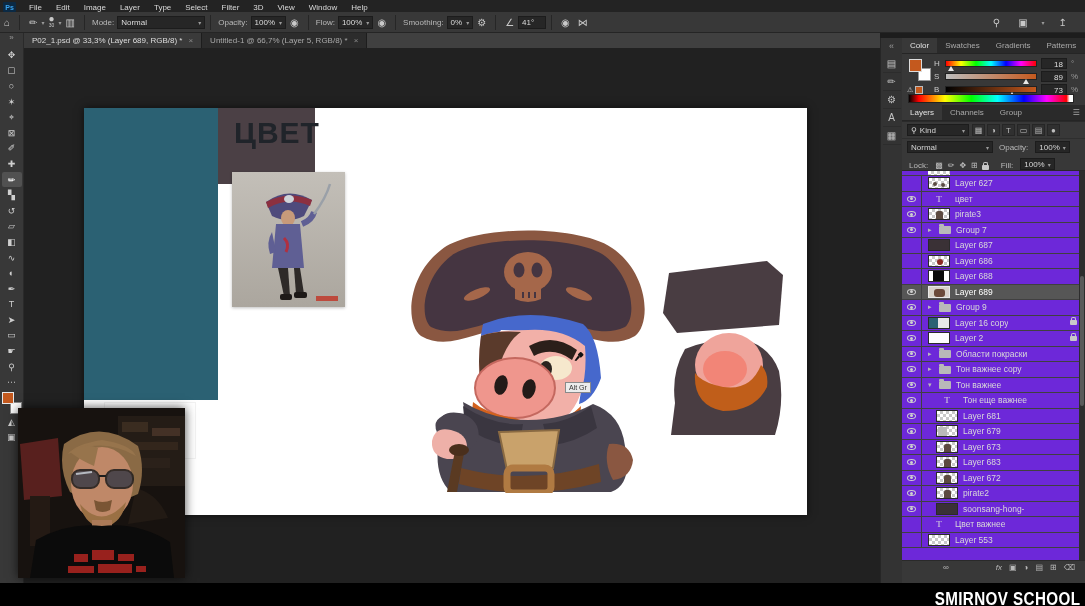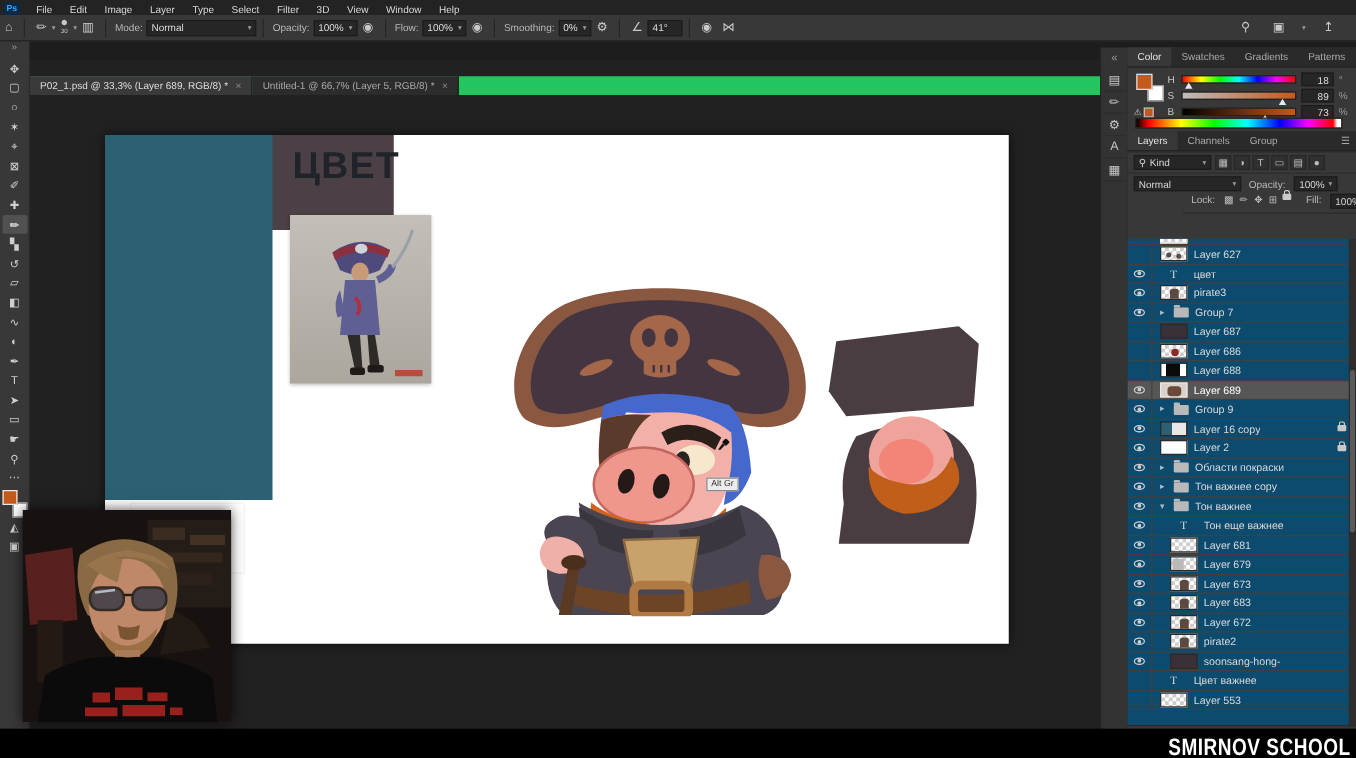--- a/index.html
+++ b/index.html
@@ -11,21 +11,21 @@
   #menubar { left:0; top:0; width:1085px; height:12px; background:#232323; display:flex; align-items:flex-end; gap:0; font-size:8px; z-index:5; }
   #ps-logo { width:13px; height:10px; margin:0 6px 0 3px; background:#0b2a45; color:#3aa4f0; font-size:7px; font-weight:bold; display:flex; align-items:center; justify-content:center; border-radius:1px; }
   .menu-item { padding:0 7px; color:#d9d9d9; cursor:default; }
   #optionsbar { left:0; top:12px; width:1085px; height:21px; background:#383838; border-bottom:1px solid #252525; display:flex; align-items:center; font-size:8px; color:#cfcfcf; z-index:5; }
   .ob-sep { width:1px; height:15px; background:#262626; margin:0 5px; }
   .ob-icon { font-size:10px; color:#c9c9c9; padding:0 4px; }
   .ob-label { color:#b9b9b9; margin:0 3px 0 2px; }
   .ob-field { background:#262626; border:1px solid #1c1c1c; height:13px; display:flex; align-items:center; padding:0 3px; gap:4px; color:#dcdcdc; }
   .ob-arrow { color:#9a9a9a; font-size:6px; }
   #ob-right { margin-left:auto; display:flex; align-items:center; gap:10px; padding-right:14px; }
-  #tabbar { left:24px; top:33px; width:856px; height:15px; background:#22c55e; display:flex; font-size:8px; z-index:4;margin-top:28px; }
+  #tabbar { left:24px; top:33px; width:856px; height:15px; background:#404040; display:flex; font-size:8px; z-index:4; }
   .doc-tab { display:flex; align-items:center; gap:6px; padding:0 8px; background:#2c2c2c; color:#a8a8a8; border-right:1px solid #1d1d1d; }
   .doc-tab.active { background:#3a3a3a; color:#dedede; }
   .tab-close { color:#8a8a8a; font-size:8px; }
 
   
   #toolbar { left:0; top:33px; width:24px; height:550px; background:#383838; border-right:1px solid #2a2a2a; display:flex; flex-direction:column; align-items:center; z-index:3; }
   #toolbar-collapse { font-size:8px; color:#9a9a9a; height:14px; }
   .tool { width:20px; height:15.6px; display:flex; align-items:center; justify-content:center; font-size:9px; color:#cfcfcf; border-radius:2px; }
   .tool.selected { background:#515151; color:#ffffff; }
   #swatches-widget { position:relative; width:20px; height:22px; margin-top:2px; }
@@ -72,25 +72,25 @@
   .slider-unit { color:#9a9a9a; }
   #spectrum { position:absolute; left:6px; top:40px; width:166px; height:9px; border:1px solid #222;
     background:linear-gradient(to right,#000 0%,#f00 6%,#ff0 22%,#0f0 38%,#0ff 54%,#00f 70%,#f0f 84%,#f00 96%,#fff 98%,#fff 100%); }
 
   #layers-controls { border-top:1px solid #2a2a2a; }
   #filter-row { display:flex; align-items:center; height:17px; padding:0 5px; gap:3px; border-bottom:1px solid #2e2e2e; }
   #kind-select { display:flex; align-items:center; gap:3px; background:#262626; border:1px solid #1c1c1c; height:12px; padding:0 3px; width:62px; }
   .filter-icon { width:13px; height:12px; background:#303030; border:1px solid #262626; display:flex; align-items:center; justify-content:center; font-size:8px; color:#bdbdbd; }
   #blend-row { display:flex; align-items:center; height:16px; padding:0 5px; gap:4px; }
   #blend-select { background:#262626; border:1px solid #1c1c1c; height:12px; width:86px; display:flex; align-items:center; justify-content:space-between; padding:0 3px; }
-  #lock-row { display:flex; align-items:flex-start; height:16px; padding:0 5px; gap:4px; border-bottom:1px solid #2a2a2a;margin-left:44px; }
+  #lock-row { display:flex; align-items:flex-end; height:16px; padding:0 5px; gap:4px; border-bottom:1px solid #2a2a2a; }
   .lock-icon-s { font-size:8px; color:#bdbdbd; }
   .mini-field { background:#262626; border:1px solid #1c1c1c; height:12px; display:flex; align-items:center; gap:3px; padding:0 3px; }
 
-  #layers-list { position:relative; height:389px; overflow:hidden; background:#0c4a6e;margin-top:20px; }
+  #layers-list { position:relative; height:389px; overflow:hidden; background:#6d28d9; }
   .layer-row { display:flex; align-items:center; height:15.5px; border-bottom:1px solid #404040; position:relative; }
   .layer-row.selected { background:#565656; }
   .eye-cell { width:20px; height:100%; display:flex; align-items:center; justify-content:center; border-right:1px solid #404040; flex:none; }
   .eye { width:9px; height:6px; border:1px solid #cfcfcf; border-radius:50%; position:relative; }
   .eye::after { content:""; position:absolute; left:2px; top:0.5px; width:3px; height:3px; background:#cfcfcf; border-radius:50%; }
   .row-body { display:flex; align-items:center; gap:5px; padding-left:6px; flex:1; min-width:0; }
   .row-body.indent { padding-left:14px; }
   .chev { font-size:7px; color:#b9b9b9; width:6px; }
   .thumb { width:22px; height:12px; flex:none; border:1px solid #2a2a2a; }
   .selected .thumb { border-color:#e8e8e8; }

